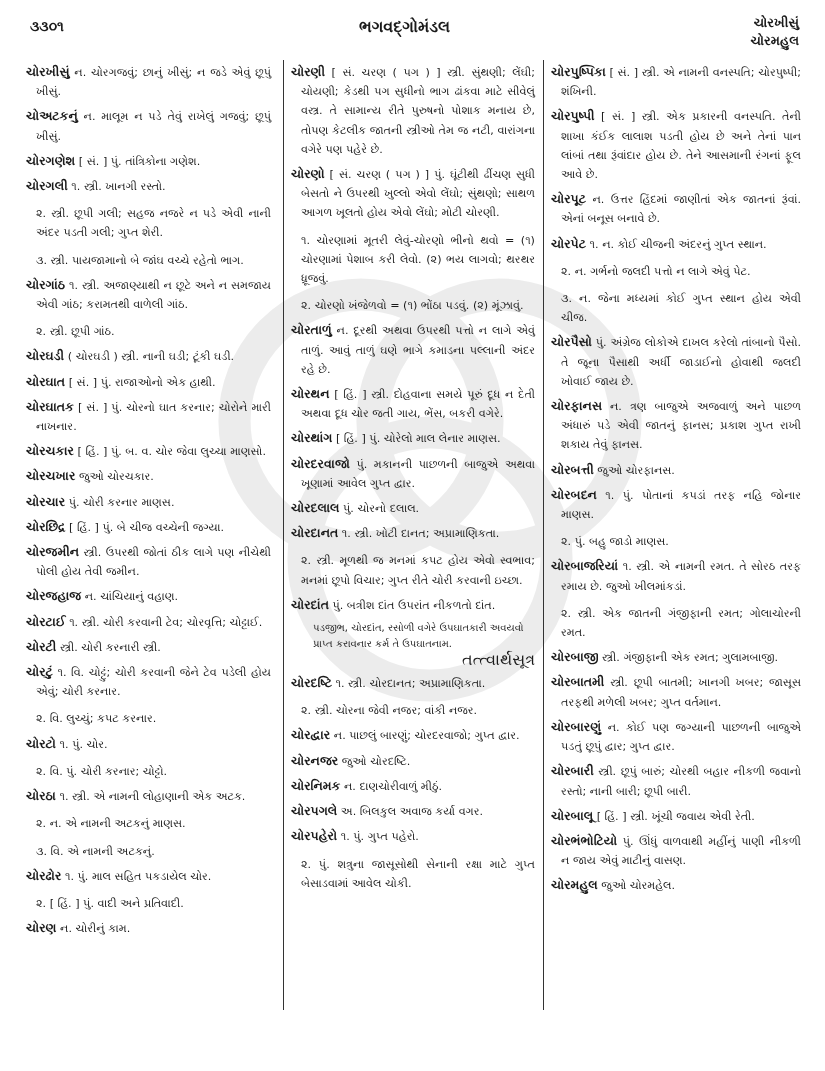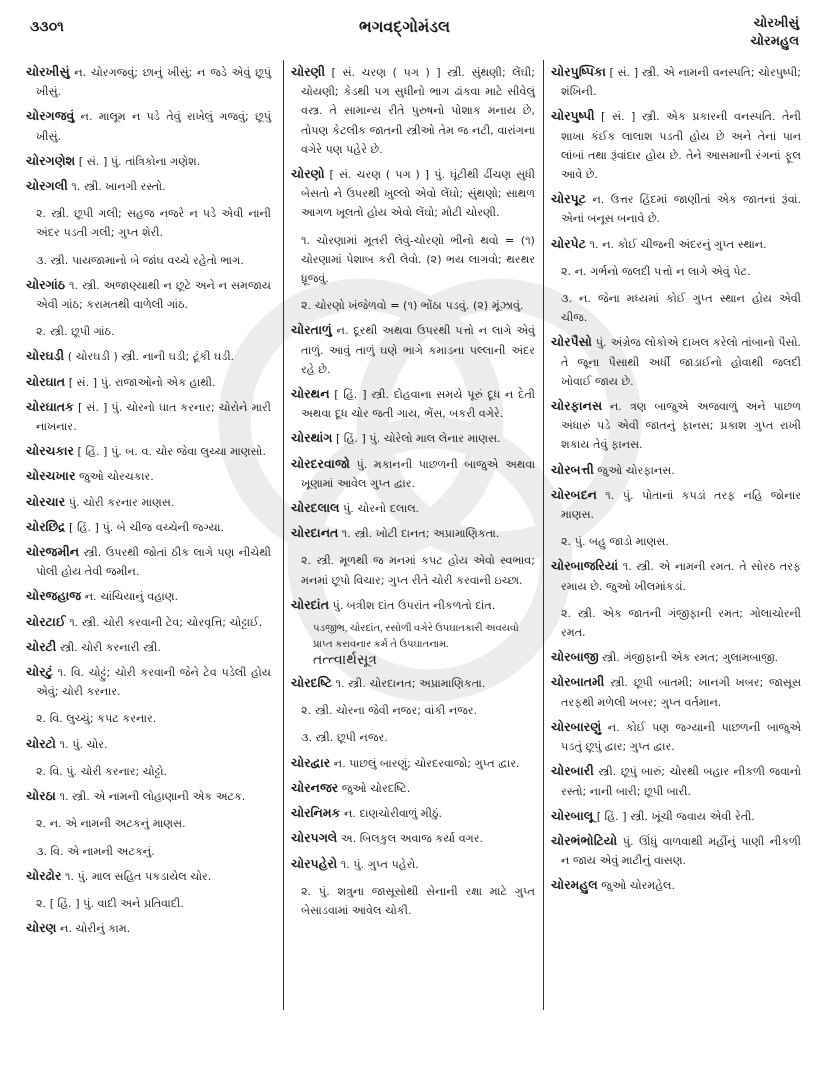--- a/index.html
+++ b/index.html
@@ -23,22 +23,22 @@
   }
   .col1 { left: 26px; width: 245px; }
   .col2 { left: 291px; width: 244px; }
   .col3 { left: 551px; width: 250px; }
   .divider { position: absolute; top: 60px; width: 1px; background: #333; }
   .d1 { left: 283px; height: 950px; }
   .d2 { left: 543px; height: 950px; }
   .entry { margin: 0 0 5px 0; text-align: justify; padding-left: 10px; text-indent: -10px; }
   .sub { margin: 8px 0 5px 0; padding-left: 10px; text-align: justify; }
   .hw { font-weight: bold; font-size: 12.5px; }
-  .quote { margin: 0 0 5px 0; padding-left: 22px; font-size: 10px; line-height: 16px; font-family: Liberation Serif, serif; }
-  .quote-src { font-size: 14px; }
+  .quote { margin: 0 0 5px 0; padding-left: 22px; font-size: 10px; line-height: 16px; }
+  .quote-src { text-align: right; font-size: 16px; }
 </style>
 </head>
 <body>
 
 <svg class="watermark" viewBox="0 0 200 200">
   <circle cx="70" cy="70" r="55" fill="none" stroke="#000" stroke-width="14"></circle>
   <circle cx="130" cy="70" r="55" fill="none" stroke="#000" stroke-width="14"></circle>
   <circle cx="100" cy="130" r="55" fill="none" stroke="#000" stroke-width="14"></circle>
 </svg>
 
@@ -49,21 +49,21 @@
     <div>ચોરખીસું</div>
     <div>ચોરમહુલ</div>
   </div>
 </div>
 
 <div class="divider d1"></div>
 <div class="divider d2"></div>
 
 <div class="col col1">
     <div class="entry"><span class="hw">ચોરખીસું</span> <span>ન. ચોરગજવું; છાનું ખીસું; ન જડે એવું છૂપું ખીસું.</span></div>
-    <div class="entry"><span class="hw">ચોરગજવું</span> <span>ન. માલૂમ ન પડે તેવું રાખેલું ગજવું; છૂપું ખીસું.</span></div>
+    <div class="entry"><span class="hw">ચોઅટકનું</span> <span>ન. માલૂમ ન પડે તેવું રાખેલું ગજવું; છૂપું ખીસું.</span></div>
     <div class="entry"><span class="hw">ચોરગણેશ</span> <span>[ સં. ] પું. તાંત્રિકોના ગણેશ.</span></div>
     <div class="entry"><span class="hw">ચોરગલી</span> <span>૧. સ્ત્રી. ખાનગી રસ્તો.</span></div>
     <div class="sub">૨. સ્ત્રી. છૂપી ગલી; સહજ નજરે ન પડે એવી નાની અંદર પડતી ગલી; ગુપ્ત શેરી.</div>
     <div class="sub">૩. સ્ત્રી. પાયજામાનો બે જાંઘ વચ્ચે રહેતો ભાગ.</div>
     <div class="entry"><span class="hw">ચોરગાંઠ</span> <span>૧. સ્ત્રી. અજાણ્યાથી ન છૂટે અને ન સમજાય એવી ગાંઠ; કરામતથી વાળેલી ગાંઠ.</span></div>
     <div class="sub">૨. સ્ત્રી. છૂપી ગાંઠ.</div>
     <div class="entry"><span class="hw">ચોરઘડી</span> <span>( ચોરઘડી ) સ્ત્રી. નાની ઘડી; ટૂંકી ઘડી.</span></div>
     <div class="entry"><span class="hw">ચોરઘાત</span> <span>[ સં. ] પું. રાજાઓનો એક હાથી.</span></div>
     <div class="entry"><span class="hw">ચોરઘાતક</span> <span>[ સં. ] પું. ચોરનો ઘાત કરનાર; ચોરોને મારી નાખનાર.</span></div>
     <div class="entry"><span class="hw">ચોરચકાર</span> <span>[ હિં. ] પું. બ. વ. ચોર જેવા લુચ્ચા માણસો.</span></div>
@@ -97,21 +97,20 @@
     <div class="entry"><span class="hw">ચોરદલાલ</span> <span>પું. ચોરનો દલાલ.</span></div>
     <div class="entry"><span class="hw">ચોરદાનત</span> <span>૧. સ્ત્રી. ખોટી દાનત; અપ્રામાણિકતા.</span></div>
     <div class="sub">૨. સ્ત્રી. મૂળથી જ મનમાં કપટ હોય એવો સ્વભાવ; મનમાં છૂપો વિચાર; ગુપ્ત રીતે ચોરી કરવાની ઇચ્છા.</div>
     <div class="entry"><span class="hw">ચોરદાંત</span> <span>પું. બત્રીશ દાંત ઉપરાંત નીકળતો દાંત.</span></div>
     <div class="quote">
       <div>પડજીભ, ચોરદાંત, રસોળી વગેરે ઉપઘાતકારી અવયવો પ્રાપ્ત કરાવનાર કર્મ તે ઉપઘાતનામ.</div>
       <div class="quote-src">તત્ત્વાર્થસૂત્ર</div>
     </div>
     <div class="entry"><span class="hw">ચોરદષ્ટિ</span> <span>૧. સ્ત્રી. ચોરદાનત; અપ્રામાણિકતા.</span></div>
     <div class="sub">૨. સ્ત્રી. ચોરના જેવી નજર; વાંકી નજર.</div>
-    <div class="sub">૩. સ્ત્રી. છૂપી નજર.</div>
     <div class="entry"><span class="hw">ચોરદ્વાર</span> <span>ન. પાછલું બારણું; ચોરદરવાજો; ગુપ્ત દ્વાર.</span></div>
     <div class="entry"><span class="hw">ચોરનજર</span> <span>જુઓ ચોરદષ્ટિ.</span></div>
     <div class="entry"><span class="hw">ચોરનિમક</span> <span>ન. દાણચોરીવાળું મીઠું.</span></div>
     <div class="entry"><span class="hw">ચોરપગલે</span> <span>અ. બિલકુલ અવાજ કર્યા વગર.</span></div>
     <div class="entry"><span class="hw">ચોરપહેરો</span> <span>૧. પું. ગુપ્ત પહેરો.</span></div>
     <div class="sub">૨. પું. શત્રુના જાસૂસોથી સેનાની રક્ષા માટે ગુપ્ત બેસાડવામાં આવેલ ચોકી.</div>
   </div>
 <div class="col col3">
     <div class="entry"><span class="hw">ચોરપુષ્પિકા</span> <span>[ સં. ] સ્ત્રી. એ નામની વનસ્પતિ; ચોરપુષ્પી; શંખિની.</span></div>
     <div class="entry"><span class="hw">ચોરપુષ્પી</span> <span>[ સં. ] સ્ત્રી. એક પ્રકારની વનસ્પતિ. તેની શાખા કંઈક લાલાશ પડતી હોય છે અને તેનાં પાન લાંબાં તથા રૂંવાંદાર હોય છે. તેને આસમાની રંગનાં ફૂલ આવે છે.</span></div>

